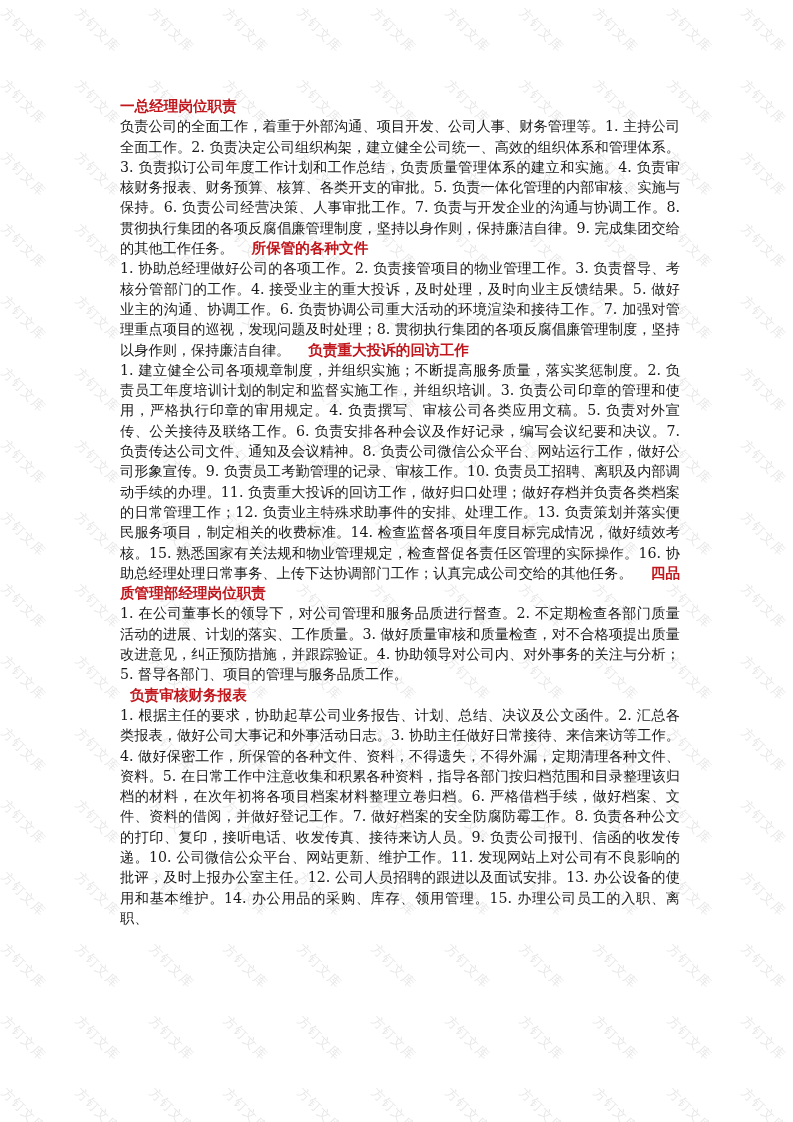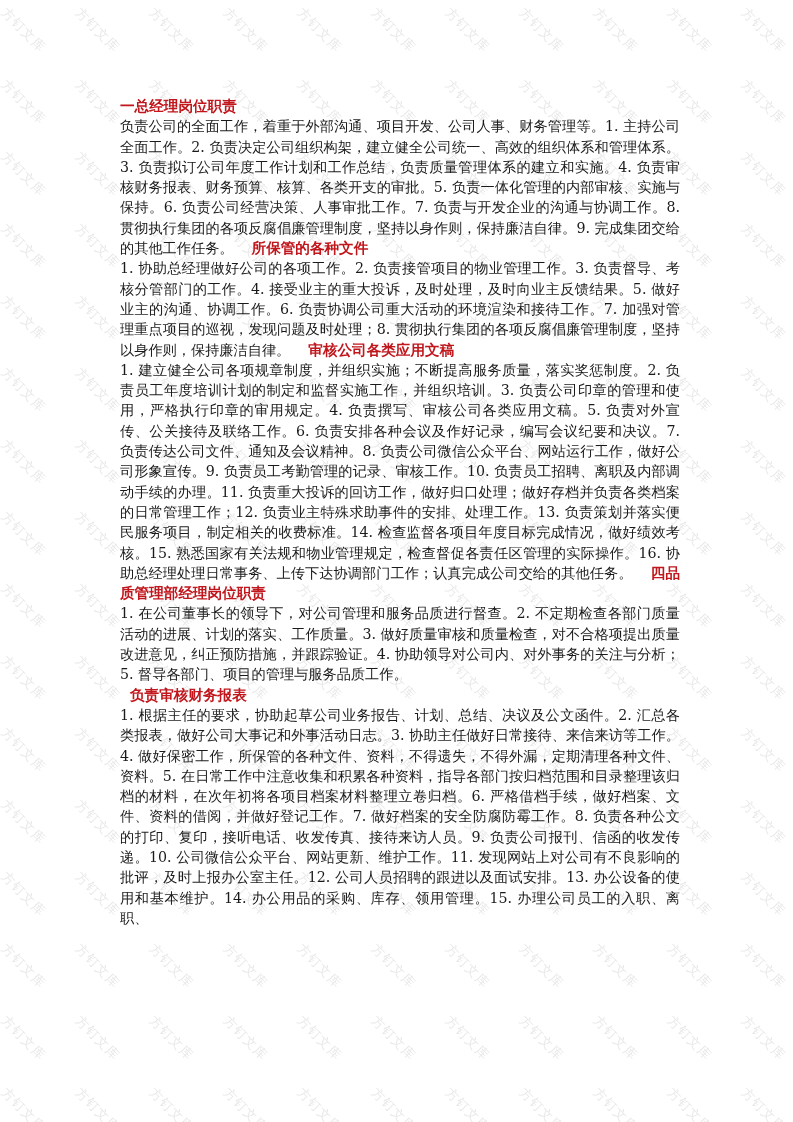--- a/index.html
+++ b/index.html
@@ -217,20 +217,20 @@
     <span class="wm" style="left: 676px; top: 1084px;">方钉文库</span>
     <span class="wm" style="left: 750px; top: 1084px;">方钉文库</span>
   </div>
 
 <div class="page">
   <p class="block">
     <span class="heading">一总经理岗位职责</span><br>
     <span>负责公司的全面工作，着重于外部沟通、项目开发、公司人事、财务管理等。1. 主持公司全面工作。2. 负责决定公司组织构架，建立健全公司统一、高效的组织体系和管理体系。3. 负责拟订公司年度工作计划和工作总结，负责质量管理体系的建立和实施。4. 负责审核财务报表、财务预算、核算、各类开支的审批。5. 负责一体化管理的内部审核、实施与保持。6. 负责公司经营决策、人事审批工作。7. 负责与开发企业的沟通与协调工作。8. 贯彻执行集团的各项反腐倡廉管理制度，坚持以身作则，保持廉洁自律。9. 完成集团交给的其他工作任务。</span>
     &nbsp;&nbsp;&nbsp;<span class="heading">所保管的各种文件</span><br>
     <span>1. 协助总经理做好公司的各项工作。2. 负责接管项目的物业管理工作。3. 负责督导、考核分管部门的工作。4. 接受业主的重大投诉，及时处理，及时向业主反馈结果。5. 做好业主的沟通、协调工作。6. 负责协调公司重大活动的环境渲染和接待工作。7. 加强对管理重点项目的巡视，发现问题及时处理；8. 贯彻执行集团的各项反腐倡廉管理制度，坚持以身作则，保持廉洁自律。</span>
-    &nbsp;&nbsp;&nbsp;<span class="heading">审核公司各类应用文稿</span><br>
+    &nbsp;&nbsp;&nbsp;<span class="heading">负责重大投诉的回访工作</span><br>
     <span>1. 建立健全公司各项规章制度，并组织实施；不断提高服务质量，落实奖惩制度。2. 负责员工年度培训计划的制定和监督实施工作，并组织培训。3. 负责公司印章的管理和使用，严格执行印章的审用规定。4. 负责撰写、审核公司各类应用文稿。5. 负责对外宣传、公关接待及联络工作。6. 负责安排各种会议及作好记录，编写会议纪要和决议。7. 负责传达公司文件、通知及会议精神。8. 负责公司微信公众平台、网站运行工作，做好公司形象宣传。9. 负责员工考勤管理的记录、审核工作。10. 负责员工招聘、离职及内部调动手续的办理。11. 负责重大投诉的回访工作，做好归口处理；做好存档并负责各类档案的日常管理工作；12. 负责业主特殊求助事件的安排、处理工作。13. 负责策划并落实便民服务项目，制定相关的收费标准。14. 检查监督各项目年度目标完成情况，做好绩效考核。15. 熟悉国家有关法规和物业管理规定，检查督促各责任区管理的实际操作。16. 协助总经理处理日常事务、上传下达协调部门工作；认真完成公司交给的其他任务。</span>
     &nbsp;&nbsp;&nbsp;<span class="heading">四品质管理部经理岗位职责</span><br>
     <span>1. 在公司董事长的领导下，对公司管理和服务品质进行督查。2. 不定期检查各部门质量活动的进展、计划的落实、工作质量。3. 做好质量审核和质量检查，对不合格项提出质量改进意见，纠正预防措施，并跟踪验证。4. 协助领导对公司内、对外事务的关注与分析；5. 督导各部门、项目的管理与服务品质工作。</span><br>
     <span class="heading indent">负责审核财务报表</span><br>
     <span>1. 根据主任的要求，协助起草公司业务报告、计划、总结、决议及公文函件。2. 汇总各类报表，做好公司大事记和外事活动日志。3. 协助主任做好日常接待、来信来访等工作。4. 做好保密工作，所保管的各种文件、资料，不得遗失，不得外漏，定期清理各种文件、资料。5. 在日常工作中注意收集和积累各种资料，指导各部门按归档范围和目录整理该归档的材料，在次年初将各项目档案材料整理立卷归档。6. 严格借档手续，做好档案、文件、资料的借阅，并做好登记工作。7. 做好档案的安全防腐防霉工作。8. 负责各种公文的打印、复印，接听电话、收发传真、接待来访人员。9. 负责公司报刊、信函的收发传递。10. 公司微信公众平台、网站更新、维护工作。11. 发现网站上对公司有不良影响的批评，及时上报办公室主任。12. 公司人员招聘的跟进以及面试安排。13. 办公设备的使用和基本维护。14. 办公用品的采购、库存、领用管理。15. 办理公司员工的入职、离职、</span>
   </p>
 </div>
 
 </body></html>

